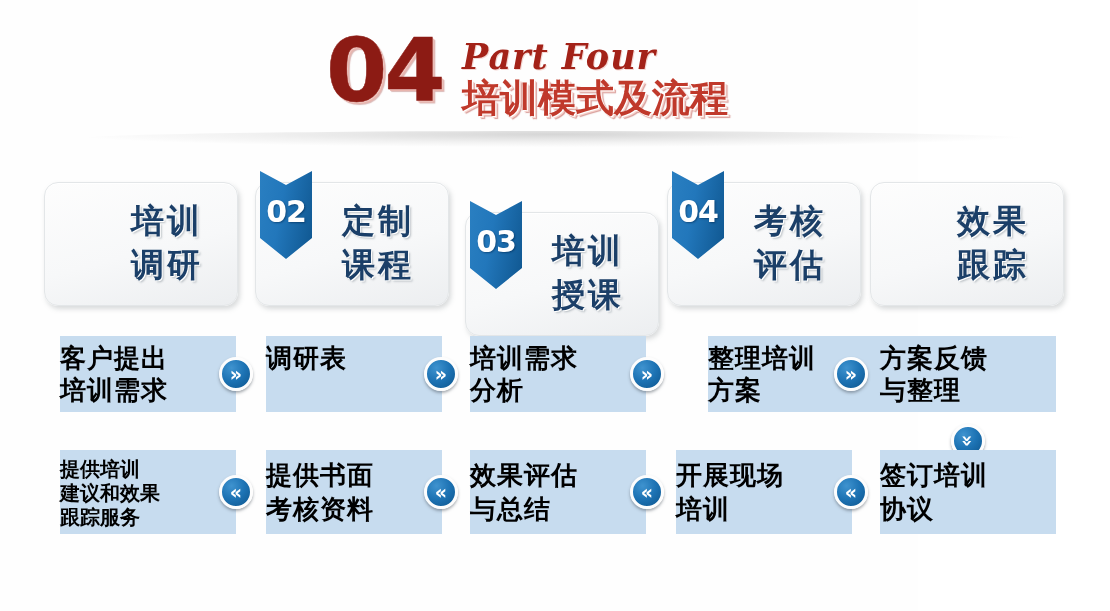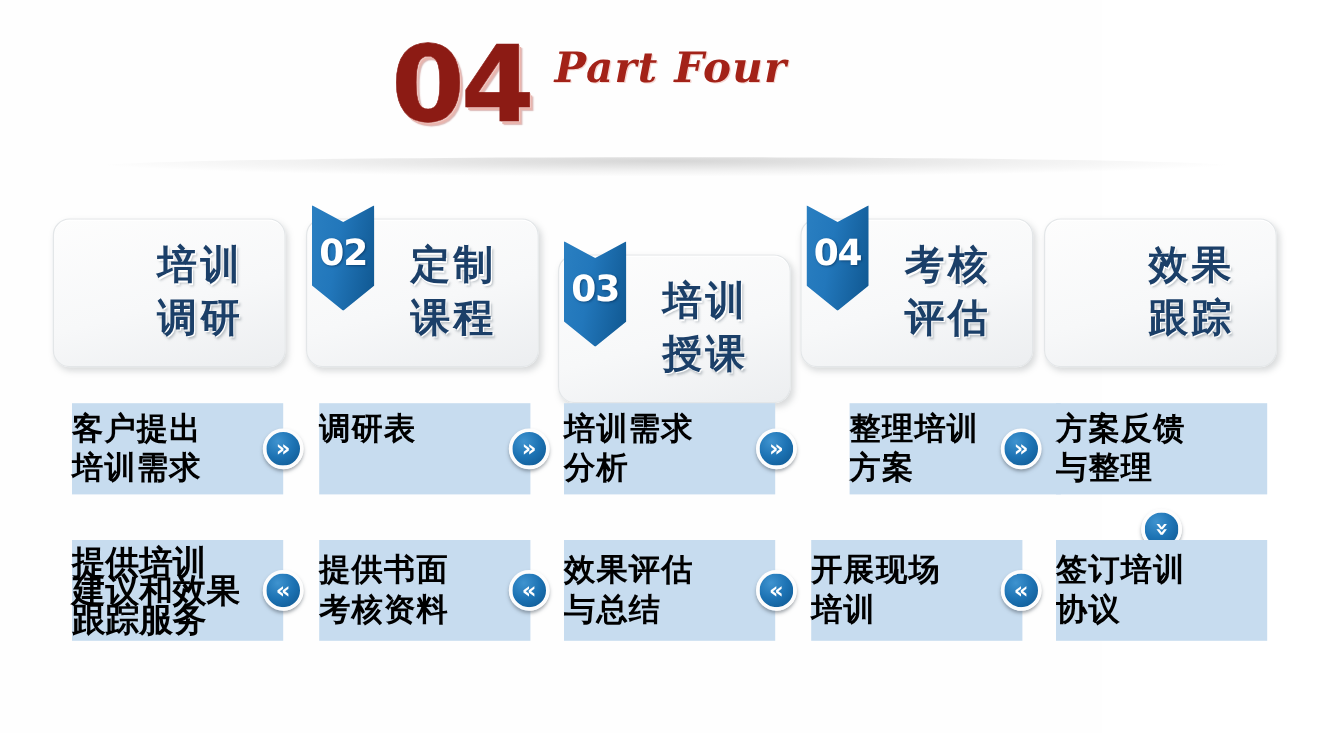--- a/index.html
+++ b/index.html
@@ -169,21 +169,21 @@
   }
   #flow-row-back .flow-box {
     top: 0;
     height: 84px;
     padding-top: 8px;
     font-size: 26px;
     line-height: 34px;
     letter-spacing: 1px;
   }
   #flow-row-back .flow-box.three-line {
-    font-size: 28px;
+    font-size: 20px;
     line-height: 24px;
     padding-top: 7px;
     letter-spacing: 0px;
   }
 
   
   .conn {
     position: absolute;
     width: 34px;
     height: 34px;
@@ -203,20 +203,21 @@
   .conn.down::before  { content: "\00BB"; display: inline-block; transform: rotate(90deg); }
 </style>
 </head>
 <body>
 
 <div id="slide">
 
   <div id="title-block">
     <div id="title-number">04</div>
     <div id="title-eng">Part Four</div>
+    <div id="title-cn">培训模式及流程</div>
     <div id="title-divider"></div>
   </div>
 
   <div id="cards-row">
 
     <div class="step-card" style="left:44px;">
       <div class="step-card-label">
         <div>培训</div>
         <div>调研</div>
       </div>

